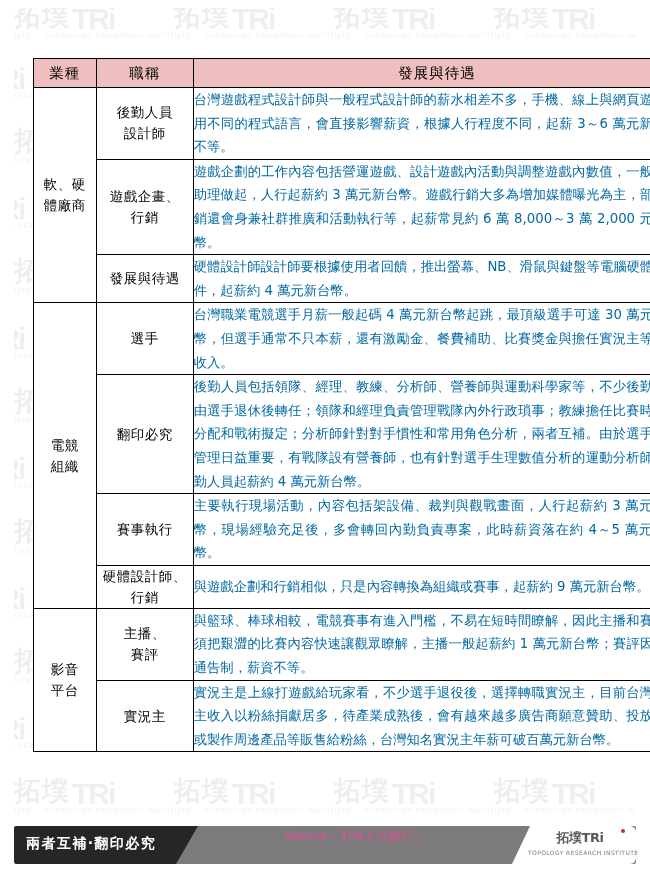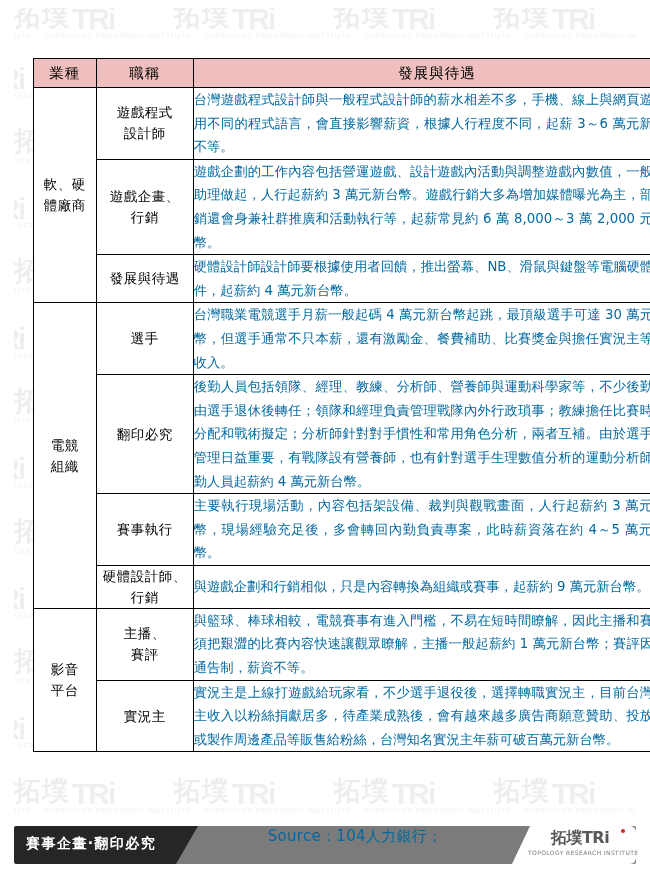--- a/index.html
+++ b/index.html
@@ -146,36 +146,36 @@
     font-size: 14px;
     font-weight: bold;
     letter-spacing: 1.5px;
     white-space: nowrap;
   }
   #foot-source {
     position: absolute;
     left: 196px; top: 0px;
     width: 318px;
     text-align: center;
-    color: #0369a1;
-    font-family: "DejaVu Sans", "Liberation Sans", sans-serif;
-    font-size: 15px;
+    color: #ec4899;
+    font-family: "DejaVu Sans", "Liberation Sans", sans-serif;
+    font-size: 12px;
     line-height: 19px;
     letter-spacing: 0.3px;
   }
   #foot-source .l1 { padding-top: 3px; }
   #logo {
     position: absolute;
     left: 528px; top: 3px;
     width: 104px; height: 36px;
     text-align: center;
   }
   #logo .lg-main {
     font-family: "DejaVu Sans", "Liberation Sans", sans-serif;
-    font-size: 16px;
+    font-size: 13px;
     font-weight: bold;
     color: #59595b;
     letter-spacing: -0.5px;
     line-height: 22px;
     white-space: nowrap;
     position: relative;
   }
   #logo .lg-dot {
     position: absolute;
     right: 7px; top: 2px;
@@ -399,21 +399,21 @@
           <th>發展與待遇</th>
         </tr>
       </thead>
       <tbody id="tbody">
           <tr>
             <td class="cat" rowspan="3">
               <div>軟、硬</div>
               <div>體廠商</div>
             </td>
             <td class="job">
-              <div>遊戲程式</div>
+              <div>後勤人員</div>
               <div>設計師</div>
             </td>
             <td class="desc">台灣遊戲程式設計師與一般程式設計師的薪水相差不多，手機、線上與網頁遊戲使用不同的程式語言，會直接影響薪資，根據人行程度不同，起薪 3～6 萬元新台幣不等。</td>
           </tr>
           <tr>
             <td class="job">
               <div>遊戲企畫、</div>
               <div>行銷</div>
             </td>
             <td class="desc">遊戲企劃的工作內容包括營運遊戲、設計遊戲內活動與調整遊戲內數值，一般多由助理做起，人行起薪約 3 萬元新台幣。遊戲行銷大多為增加媒體曝光為主，部分行銷還會身兼社群推廣和活動執行等，起薪常見約 6 萬 8,000～3 萬 2,000 元新台幣。</td>
@@ -460,21 +460,21 @@
             <td class="job">實況主</td>
             <td class="desc">實況主是上線打遊戲給玩家看，不少選手退役後，選擇轉職實況主，目前台灣實況主收入以粉絲捐獻居多，待產業成熟後，會有越來越多廣告商願意贊助、投放廣告或製作周邊產品等販售給粉絲，台灣知名實況主年薪可破百萬元新台幣。</td>
           </tr>
         </tbody>
     </table>
   </div>
 
   <div id="footer">
     <div id="foot-gray"></div>
     <div id="foot-black">
-      <span>賽事企畫‧翻印必究</span>
+      <span>兩者互補‧翻印必究</span>
     </div>
     <div id="foot-source">
       <div class="l1">Source：104人力銀行；</div>
     </div>
     <div id="logo">
       <div class="lg-main">
         <span>拓墣TRi</span>
         <span class="lg-dot"></span>
       </div>
       <div class="lg-sub">TOPOLOGY RESEARCH INSTITUTE</div>

